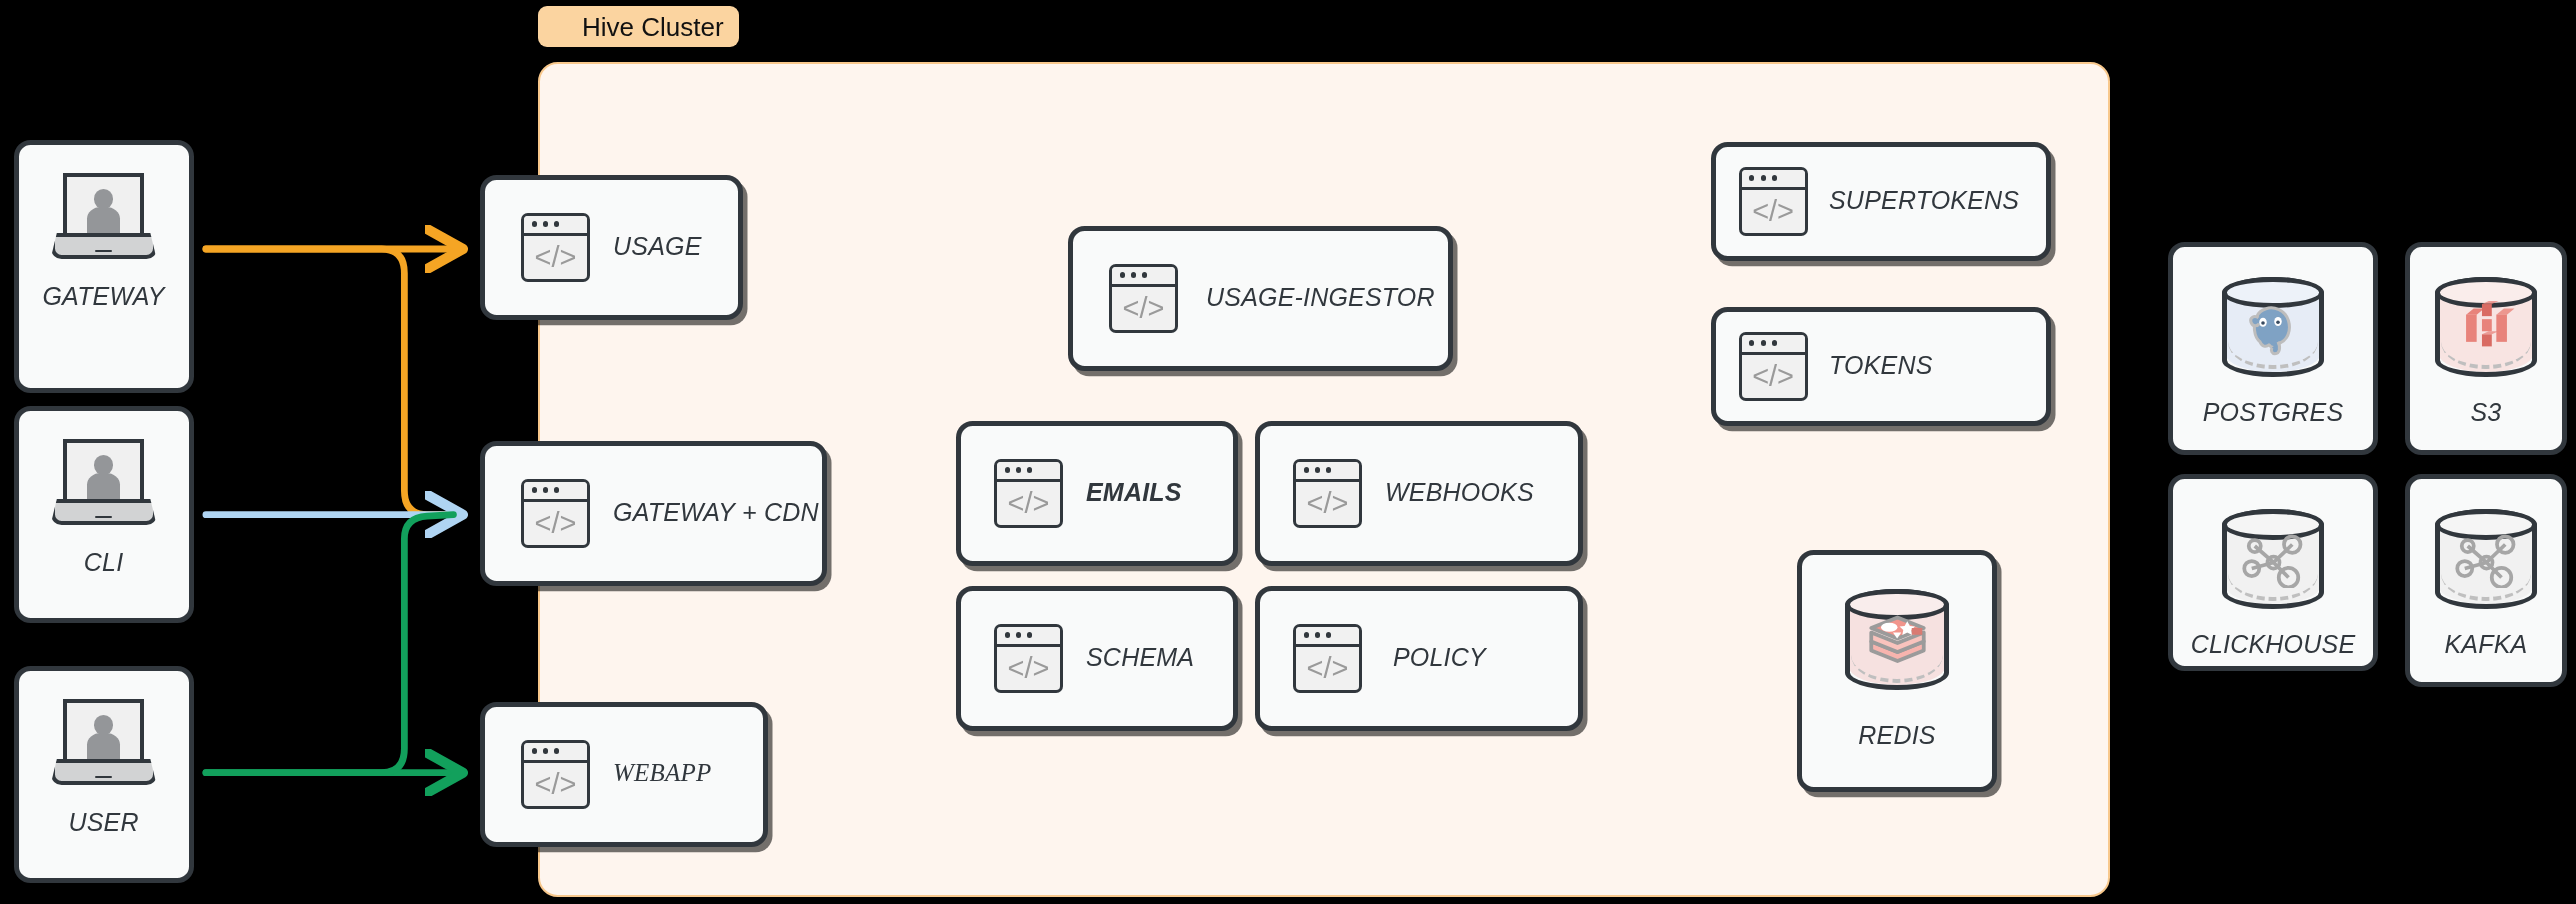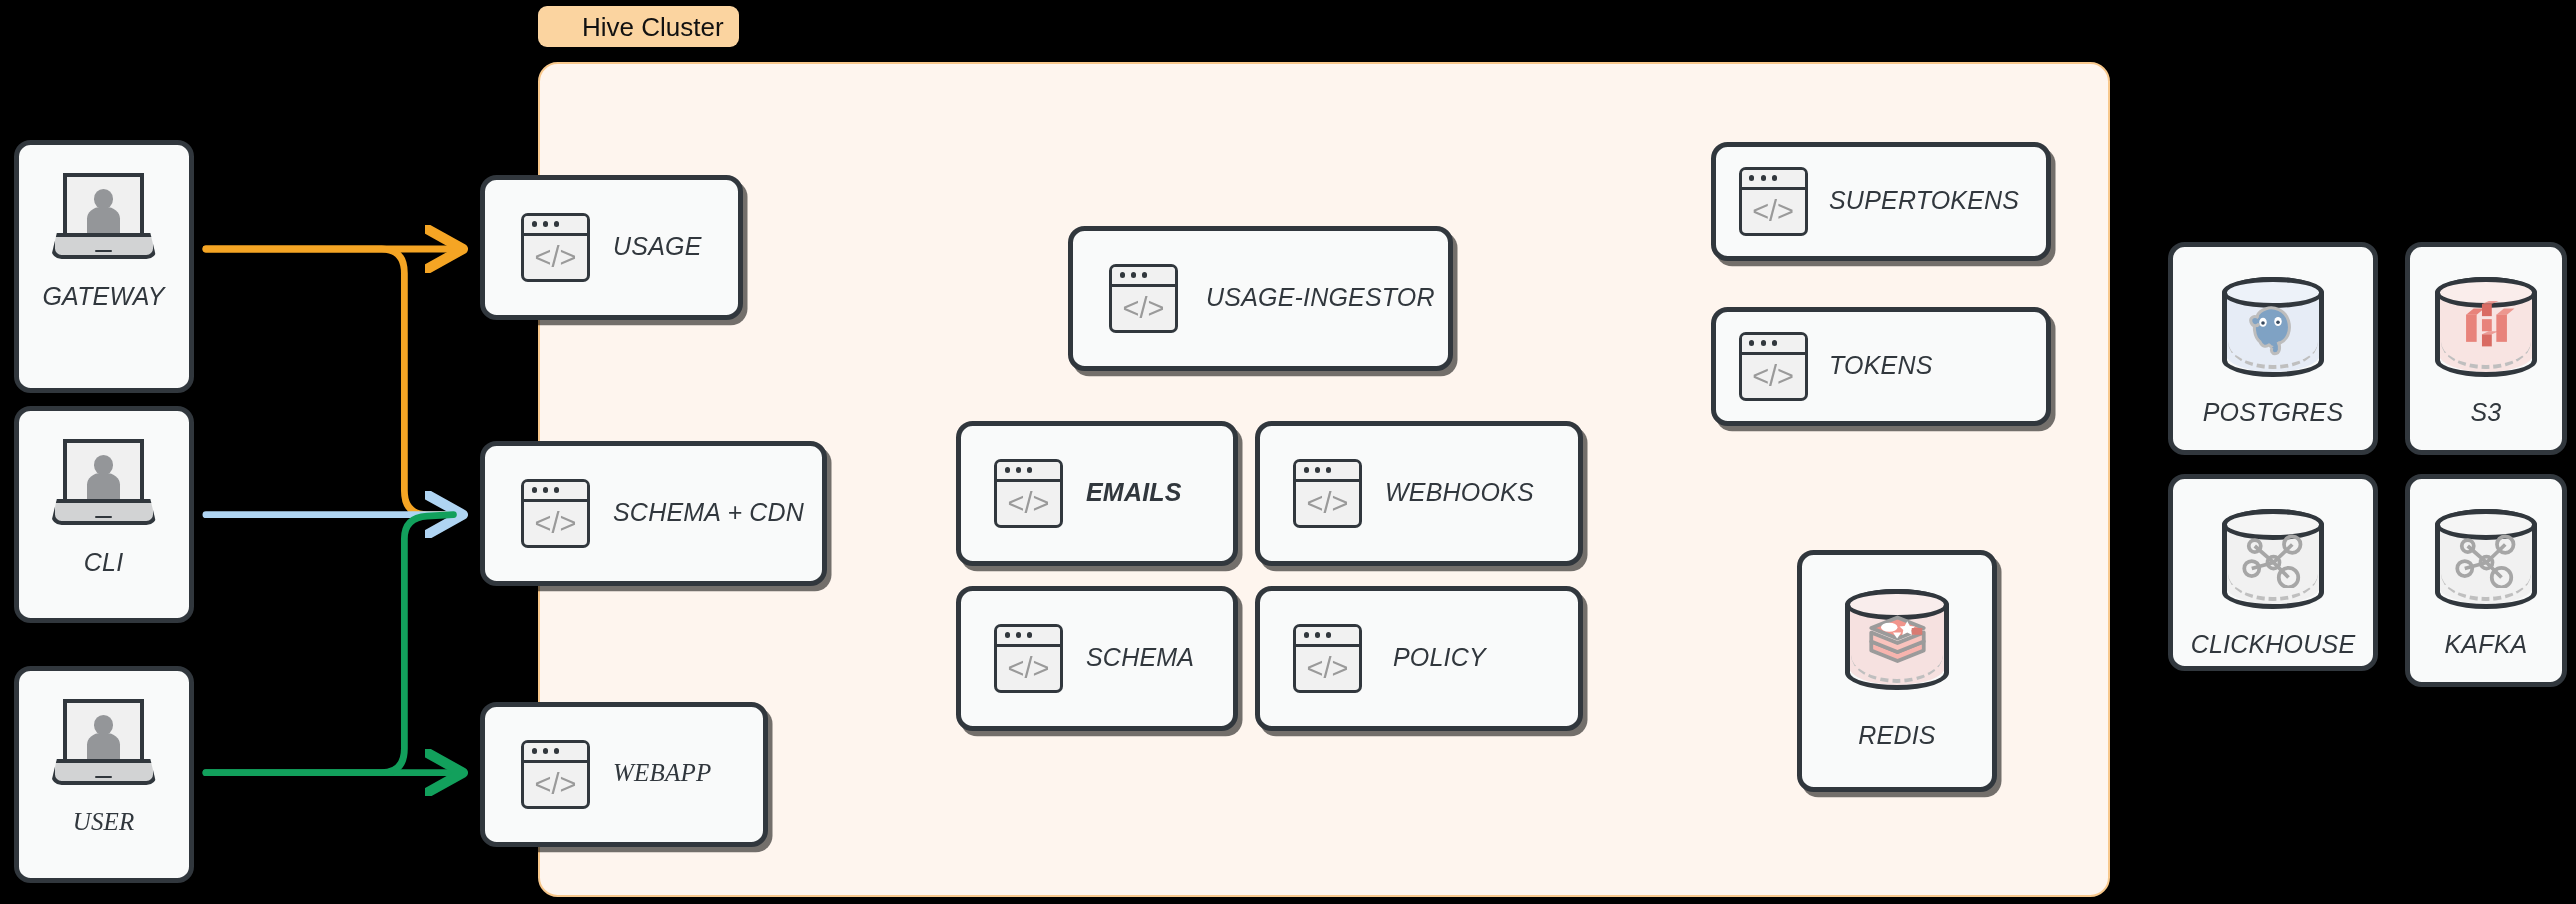--- a/index.html
+++ b/index.html
@@ -142,21 +142,21 @@
     <div class="laptop" style="left:50%;top:26px;width:106px;height:88px;margin-left:-53px;position:absolute;">
       <div class="screen">
           <div class="head"></div>
           <div class="body"></div>
         </div>
       <div class="hinge"></div>
         <div class="base">
           <div class="notch"></div>
         </div>
     </div>
-    <div class="lbl" style="top:137px;font-family:Liberation Serif, serif;">USER</div>
+    <div class="lbl" style="top:137px;">USER</div>
   </div>
 
   <div class="card svc" style="left:480px;top:175px;width:263px;height:145px;">
     <div class="winico" style="position:absolute;left:36px;top:50%;margin-top:-35px;width:69px;height:69px;">
       <div class="bar">
           <i></i>
           <i></i>
           <i></i>
         </div>
       <div class="code" style="font-size:29px;">&lt;/&gt;</div>
@@ -166,21 +166,21 @@
 
   <div class="card svc" style="left:480px;top:441px;width:347px;height:145px;">
     <div class="winico" style="position:absolute;left:36px;top:50%;margin-top:-35px;width:69px;height:69px;">
       <div class="bar">
           <i></i>
           <i></i>
           <i></i>
         </div>
       <div class="code" style="font-size:29px;">&lt;/&gt;</div>
     </div>
-    <div class="lbl" style="left:128px;right:0;top:50%;margin-top:-16px;text-align:left;">SCHEMA + CDN</div>
+    <div class="lbl" style="left:128px;right:0;top:50%;margin-top:-16px;text-align:left;">GATEWAY + CDN</div>
   </div>
 
   <div class="card svc" style="left:480px;top:702px;width:288px;height:145px;">
     <div class="winico" style="position:absolute;left:36px;top:50%;margin-top:-35px;width:69px;height:69px;">
       <div class="bar">
           <i></i>
           <i></i>
           <i></i>
         </div>
       <div class="code" style="font-size:29px;">&lt;/&gt;</div>

